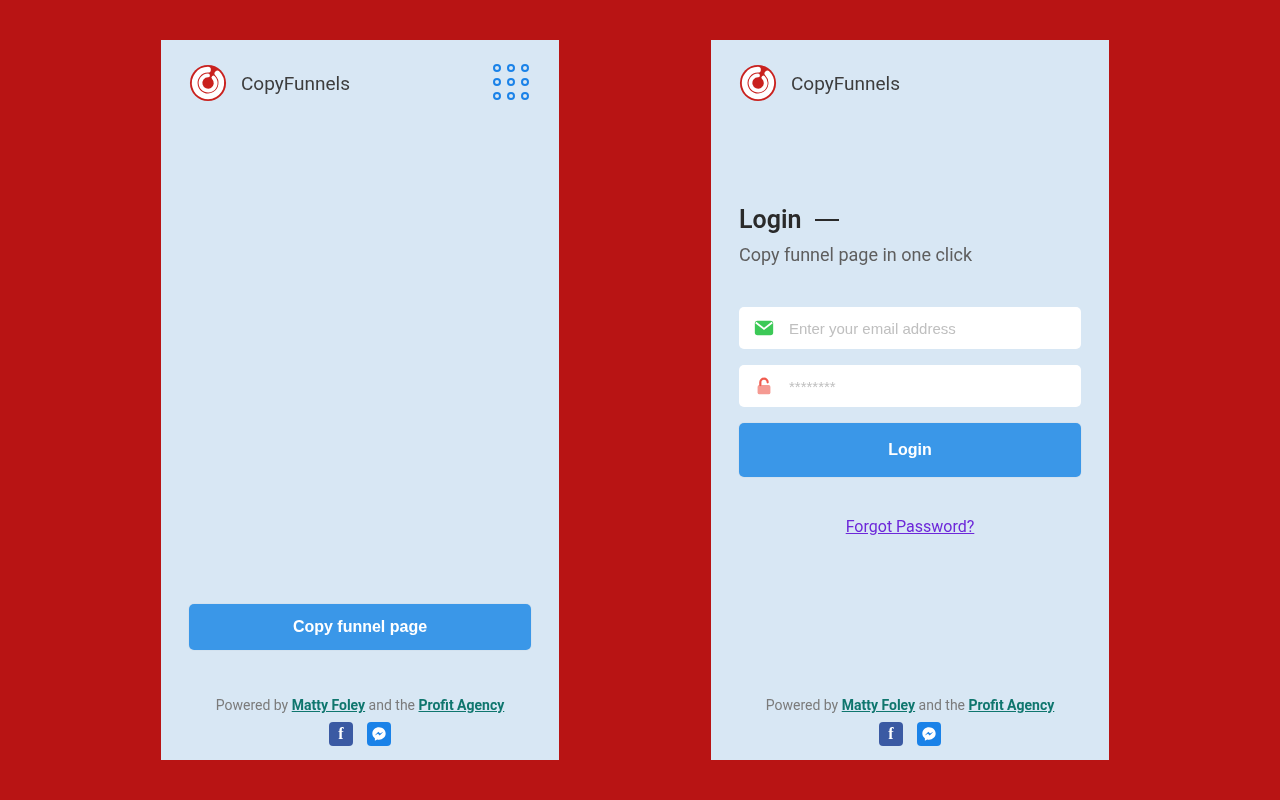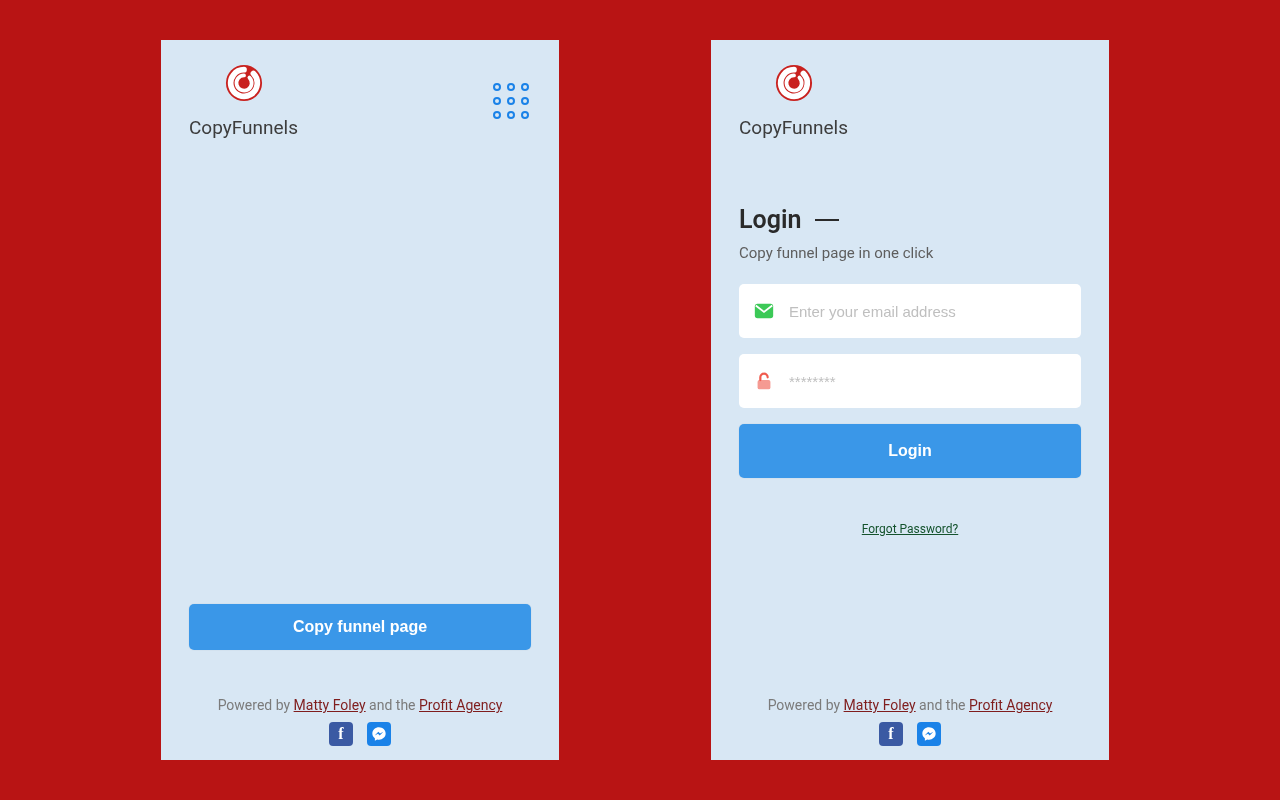--- a/index.html
+++ b/index.html
@@ -23,21 +23,20 @@
   .header {
     display: flex;
     align-items: center;
     justify-content: space-between;
     padding: 24px 28px 0 28px;
   }
   .brand {
     display: flex;
     align-items: center;
     gap: 14px;
-    flex-direction: column;
   }
   .logo {
     width: 38px; height: 38px;
   }
   .brand-name {
     font-size: 19px;
     color: #3d3d3d;
     font-weight: 400;
   }
   .dots-grid {
@@ -77,22 +76,23 @@
 
   .footer {
     position: absolute;
     bottom: 14px;
     left: 0; right: 0;
     text-align: center;
     font-size: 14px;
     color: #7b7b7b;
   }
   .footer a {
-    color: #7f1d1d;
+    color: #0f766e;
     text-decoration: underline;
+    font-weight: bold;
   }
   .social {
     margin-top: 9px;
     display: flex;
     justify-content: center;
     gap: 14px;
   }
   .social-icon {
     width: 24px; height: 24px;
     border-radius: 4px;
@@ -117,28 +117,28 @@
   }
   .login-title {
     font-size: 25px;
     font-weight: 600;
     color: #2a2a2a;
   }
   .login-dash {
     width: 24px; height: 2px; background: #2a2a2a;
   }
   .login-subtitle {
-    font-size: 15px;
+    font-size: 18px;
     color: #5e5e5e;
-    margin-bottom: 22px;
+    margin-bottom: 42px;
   }
   .input-wrap {
     background: #fff;
     border-radius: 5px;
-    height: 54px;
+    height: 42px;
     display: flex;
     align-items: center;
     padding: 0 14px;
     gap: 14px;
     margin-bottom: 16px;
   }
   .input-wrap input {
     border: none;
     outline: none;
     font-size: 15px;
@@ -150,23 +150,23 @@
   .mail-icon svg { display:block; }
   .lock-icon svg { display:block; }
 
   .login-btn { height: 54px; }
 
   .forgot {
     text-align: center;
     margin-top: 40px;
   }
   .forgot a {
-    color: #14532d;
+    color: #6d28d9;
     text-decoration: underline;
-    font-size: 12px;
+    font-size: 16px;
   }
 </style>
 </head>
 <body>
 
 <div class="card card-left">
   <div class="header">
     <div class="brand">
       <span class="logo">
         <svg viewBox="0 0 40 40" width="38" height="38">

